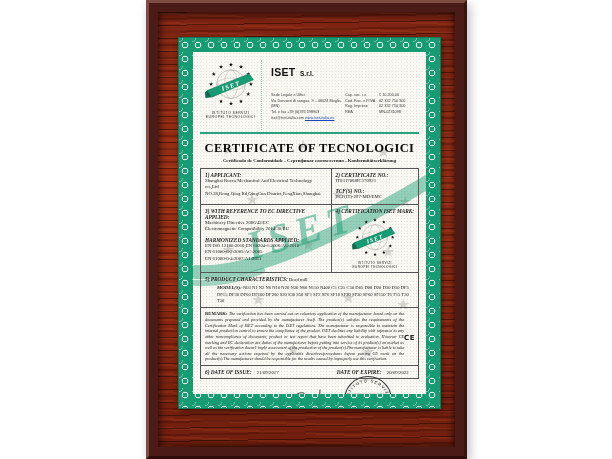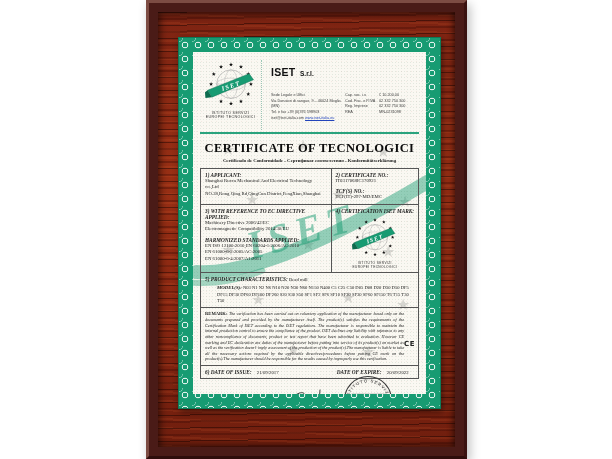--- a/index.html
+++ b/index.html
@@ -68,21 +68,21 @@
   .tline{line-height:1.35;}
   .rowA{min-height:34px;}
   .rowB{min-height:62px;}
   .gap{height:4px;}
   .markcell{display:flex;flex-direction:column;align-items:center;}
   .markcell .lab{align-self:flex-start;}
   .rowC{display:block;min-height:26px;}
   .models{margin:2px 0 0 12px;line-height:1.35;font-size:4.6px;}
   .rowD{display:block;position:relative;min-height:54px;}
   .remark{font-style:italic;font-size:4.2px;line-height:1.32;text-align:justify;color:#222;padding-right:10px;}
-  .ce{position:absolute;right:3px;top:32px;font-family:"DejaVu Sans",sans-serif;font-weight:bold;font-size:7px;letter-spacing:0.5px;color:#222;}
+  .ce{position:absolute;right:3px;top:26px;font-family:"DejaVu Sans",sans-serif;font-weight:bold;font-size:7px;letter-spacing:0.5px;color:#222;}
   .rowE{min-height:12px;align-items:center;}
   .dates{display:flex;width:100%;padding:2px 4px;}
   .dates .d2{margin-left:58px;}
   .dval{font-style:normal;font-weight:normal;font-size:4.8px;margin-left:4px;}
 
   
   .sig{position:relative;height:40px;margin-top:3px;}
   .signat{position:absolute;left:78px;top:2px;}
   .stamp{position:absolute;left:143px;top:-7px;}
 </style>

